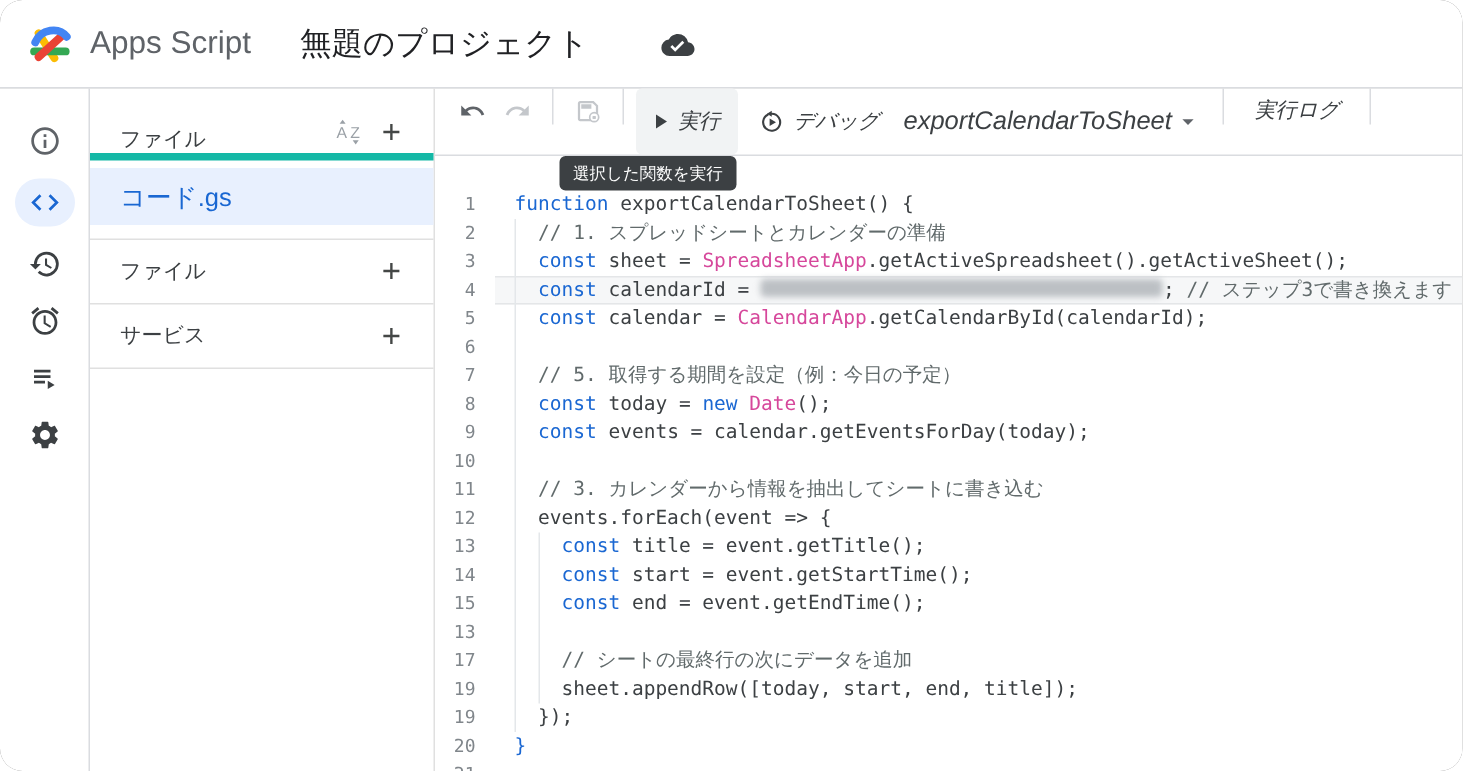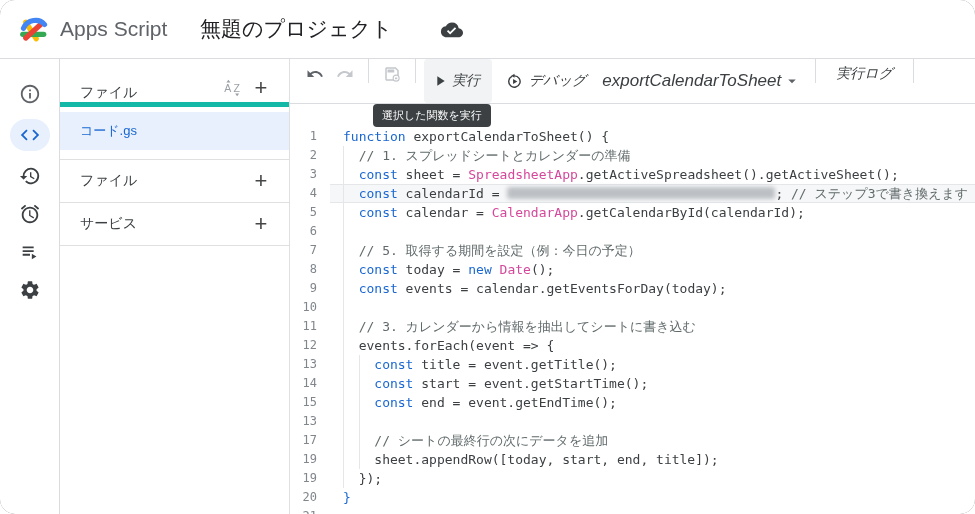--- a/index.html
+++ b/index.html
@@ -18,21 +18,21 @@
   .rail-btn{width:40px;height:26px;display:flex;align-items:center;justify-content:center;cursor:pointer;}
   .rail-btn svg{width:22px;height:22px;}
   .rail-btn.active{background:#e8f0fe;border-radius:16px;height:32px;}
   
   .filepanel{position:absolute;top:59px;left:60px;width:229px;bottom:0;border-right:1px solid #e0e0e0;background:#fff;}
   .fp-head{height:43px;display:flex;align-items:flex-end;border-bottom:5px solid #14b8a6;padding:0 14px 0 20px;}
   .fp-head .label{font-size:14px;color:#3c4043;flex:1;}
   .icon-btn{width:28px;height:28px;display:flex;align-items:center;justify-content:center;cursor:pointer;border-radius:50%;}
   .plus{font-size:22px;font-weight:300;color:#444746;line-height:1;}
   .file-row{margin-top:5px;height:38px;display:flex;align-items:center;padding-left:20px;
-            background:#e8f0fe;color:#1967d2;font-size:13px;cursor:pointer;}
+            background:#e8f0fe;color:#1967d2;font-size:17px;cursor:pointer;}
   .fp-sect{height:42px;display:flex;align-items:center;border-bottom:1px solid #e0e0e0;padding:0 14px 0 20px;}
   .fp-sect .label{font-size:14px;color:#3c4043;flex:1;}
   .fp-gap{height:9px;border-bottom:1px solid #e0e0e0;}
   
   .codepane{position:absolute;top:59px;left:290px;right:0;bottom:0;background:#fff;}
   .toolbar{height:44px;border-bottom:1px solid #dadce0;display:flex;padding:0 10px;font-style:italic;}
   .tb-icon{width:30px;height:30px;display:flex;align-items:center;justify-content:center;cursor:pointer;border-radius:50%;}
   .tb-icon svg{width:18px;height:18px;}
   .tb-sep{width:1px;height:24px;background:#dadce0;margin:0 8px;}
   .run-btn{display:flex;align-items:center;gap:4px;padding:6px 12px 6px 8px;border-radius:4px;

